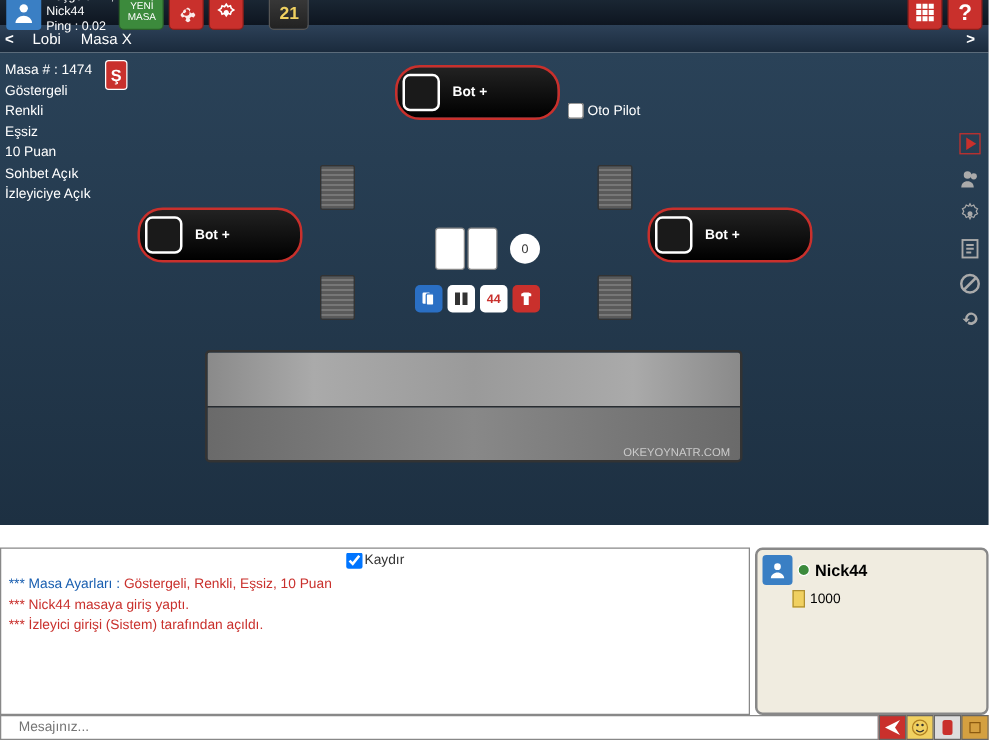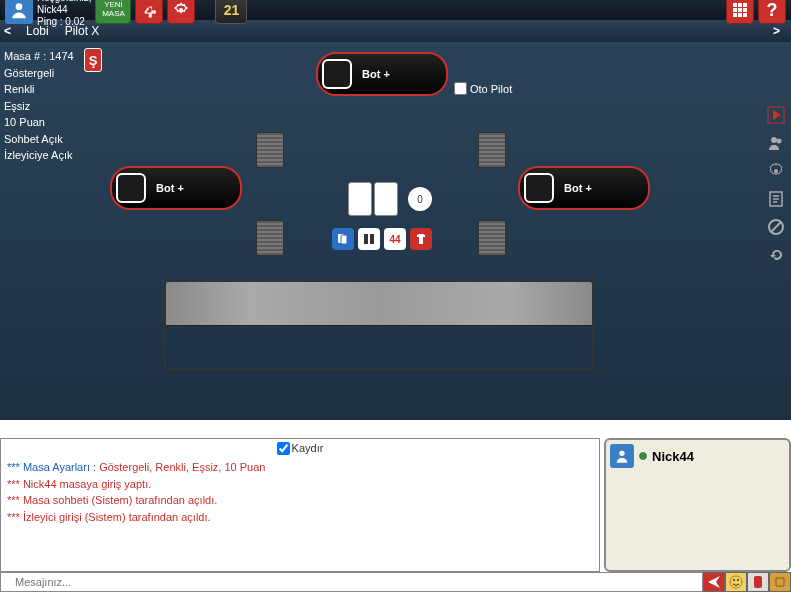--- a/index.html
+++ b/index.html
@@ -106,21 +106,21 @@
         <rect x="6" y="11" width="4" height="4"></rect>
         <rect x="11" y="11" width="4" height="4"></rect>
       </svg>
   </div>
   <div class="btn-top" style="font-size:18px;color:#fff;font-weight:bold">?</div>
 </div>
 
 <div class="navbar">
   <div class="nav-arrow">&lt;</div>
   <div class="nav-item">Lobi</div>
-  <div class="nav-item">Pilot X</div>
+  <div class="nav-item">Masa X</div>
   <div class="spacer"></div>
   <div class="nav-arrow">&gt;</div>
 </div>
 
 <div class="gamearea">
   <div class="info-panel">
     <div>Masa # : 1474</div>
     <div>Göstergeli</div>
     <div>Renkli</div>
     <div>Eşsiz</div>
@@ -174,20 +174,23 @@
     <div class="mini-icon mi-white" style="color:#c9302c;font-size:10px">44</div>
     <div class="mini-icon mi-red">
       <svg width="14" height="14" viewBox="0 0 14 14" fill="#fff">
           <path d="M3 3l2-1h4l2 1v2l-2 0v7H5V5l-2 0z"></path>
         </svg>
     </div>
   </div>
 
   <div class="rack">
     <div class="rack-top"></div>
+    <div class="rack-bot">
+      <div class="watermark">OKEYOYNATR.COM</div>
+    </div>
   </div>
 
   <div class="sidebar">
     <div class="side-btn play">
       <svg width="18" height="18" viewBox="0 0 18 18">
           <rect x="1" y="1" width="16" height="16" fill="none" stroke="#c9302c"></rect>
           <path d="M6 4l8 5-8 5z" fill="#c9302c"></path>
         </svg>
     </div>
     <div class="side-btn">
@@ -226,36 +229,39 @@
 </div>
 
 <div class="chat-area">
   <div class="chat-header">
     <input type="checkbox" checked="" style="">
     <span>Kaydır</span>
   </div>
   <div class="chat-body">
     <div><span class="chat-blue">*** Masa Ayarları : </span><span class="chat-red">Göstergeli, Renkli, Eşsiz, 10 Puan</span></div>
     <div class="chat-red">*** Nick44 masaya giriş yaptı.</div>
-    <div class="chat-red">*** Masa sohbeti (Sistem) tarafından açıldı.</div>
     <div class="chat-red">*** İzleyici girişi (Sistem) tarafından açıldı.</div>
   </div>
 </div>
 
 <div class="player-panel">
   <div class="player-row">
     <div class="player-av">
       <svg width="16" height="16" viewBox="0 0 24 24" fill="#fff">
           <circle cx="12" cy="8" r="4"></circle>
           <path d="M4 22c0-4 4-7 8-7s8 3 8 7"></path>
         </svg>
     </div>
     <div class="status-dot"></div>
     <div class="player-name">Nick44</div>
   </div>
+  <div class="player-points">
+    <span class="gold-chip"></span>
+    <span>1000</span>
+  </div>
 </div>
 
 <div class="input-bar">
   <input class="chat-input" placeholder="Mesajınız..." style="">
   <div class="input-btn send-btn">
     <svg width="14" height="14" viewBox="0 0 14 14" fill="#fff">
         <path d="M1 7l12-6-4 6 4 6z"></path>
       </svg>
   </div>
   <div class="input-btn emoji-btn">

